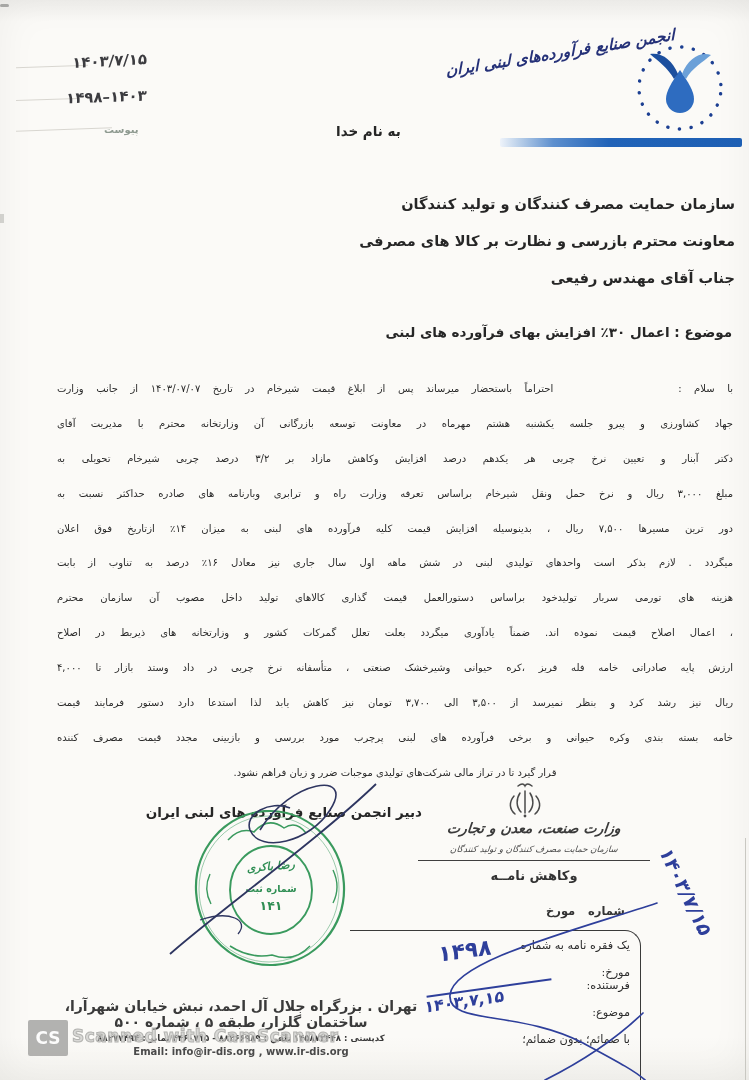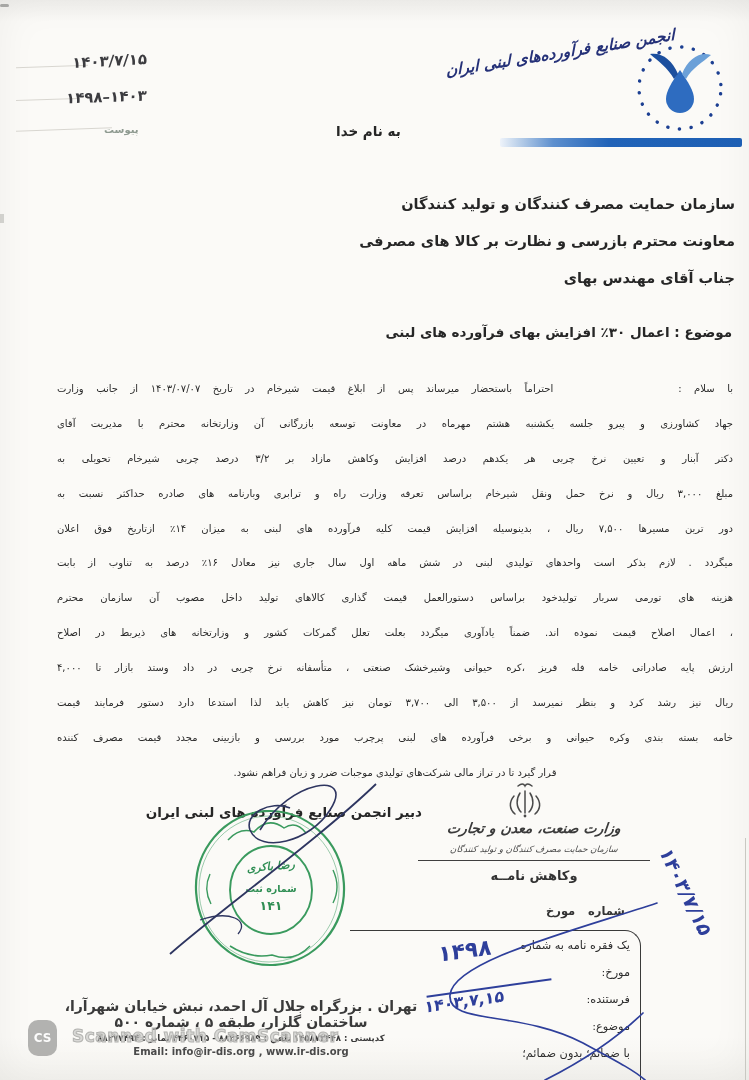--- a/index.html
+++ b/index.html
@@ -44,22 +44,22 @@
     border-top-right-radius:16px;
   }
   .receipt-row{font-size:11.3px;font-weight:400;color:#2d2d2d;text-align:right;padding-right:10px;}
   
   .footer{text-align:center;color:#3a3a3a;}
   .footer .f1{font-size:14px;font-weight:600;}
   .footer .f2{font-size:8.6px;font-weight:600;margin-top:3px;}
   .footer .f3{font-size:10px;font-weight:600;margin-top:3px;color:#4a4a4a;}
   
   .cs-badge{
-    width:29px;height:36px;border-radius:10px;background:#a6a6a4;opacity:.85;
-    color:#fdfdfd;font-weight:700;font-size:12px;display:flex;align-items:center;justify-content:center;
+    width:40px;height:36px;border-radius:2px;background:#a6a6a4;opacity:.85;
+    color:#fdfdfd;font-weight:700;font-size:17px;display:flex;align-items:center;justify-content:center;
   }
   .cs-text{
     font-size:17px;font-weight:700;color:rgba(190,190,188,0.55);
     -webkit-text-stroke:1px #b3b3b0;letter-spacing:.5px;white-space:nowrap;
   }
   .hw-blue{color:#2e3f9b;font-weight:600;}
 </style>
 </head>
 <body>
 
@@ -86,21 +86,21 @@
       <path d="M238,44 C232,30 222,22 210,24 C218,31 228,38 234,49 Z" fill="#1c4f9e"></path>
       <path d="M242,44 C248,28 261,21 271,25 C263,32 252,38 246,49 Z" fill="#6ba0d8"></path>
     </g>
   </svg>
   <div class="abs calligraphy rtl" style="left:446px;top:62px;">انجمن صنایع فرآورده‌های لبنی ایران</div>
   <div class="abs blue-bar" style="left:500px;top:138px;width:242px;"></div>
 
   <div class="abs rtl" style="left:350px;top:186px;width:385px;">
     <div class="typed recipient-line">سازمان حمایت مصرف کنندگان و تولید کنندگان</div>
     <div class="typed recipient-line">معاونت محترم بازرسی و نظارت بر کالا های مصرفی</div>
-    <div class="typed recipient-line">جناب آقای مهندس بهای</div>
+    <div class="typed recipient-line">جناب آقای مهندس رفیعی</div>
   </div>
 
   <div class="abs typed rtl" style="left:328px;top:324px;width:404px;text-align:right;font-size:13.5px;">موضوع : اعمال ۳۰٪ افزایش بهای فرآورده های لبنی</div>
 
   <div class="abs rtl body-wrap">
     <div class="body-line">با سلام :&nbsp;&nbsp;&nbsp;&nbsp;&nbsp;&nbsp;&nbsp;&nbsp;&nbsp; احتراماً باستحضار میرساند پس از ابلاغ قیمت شیرخام در تاریخ ۱۴۰۳/۰۷/۰۷ از جانب وزارت</div>
     <div class="body-line">جهاد کشاورزی و پیرو جلسه یکشنبه هشتم مهرماه در معاونت توسعه بازرگانی آن وزارتخانه محترم با مدیریت آقای</div>
     <div class="body-line">دکتر آبنار و تعیین نرخ چربی هر یکدهم درصد افزایش وکاهش مازاد بر ۳/۲ درصد چربی شیرخام تحویلی به</div>
     <div class="body-line">مبلغ ۳,۰۰۰ ریال و نرخ حمل ونقل شیرخام براساس تعرفه وزارت راه و ترابری وبارنامه های صادره حداکثر نسبت به</div>
     <div class="body-line">دور ترین مسیرها ۷,۵۰۰ ریال ، بدینوسیله افزایش قیمت کلیه فرآورده های لبنی به میزان ۱۴٪ ازتاریخ فوق اعلان</div>
@@ -149,21 +149,21 @@
     </svg>
     <div class="abs ministry rtl" style="left:0;top:40px;width:228px;">وزارت صنعت، معدن و تجارت</div>
     <div class="abs org-small rtl" style="left:0;top:64px;width:228px;">سازمان حمایت مصرف کنندگان و تولید کنندگان</div>
     <div class="abs receipt-rule" style="left:-2px;top:80px;width:232px;"></div>
     <div class="abs receipt-title rtl" style="left:0;top:88px;width:228px;">وکاهش نامــه</div>
     <div class="abs receipt-col rtl" style="left:168px;top:124px;">شماره</div>
     <div class="abs receipt-col rtl" style="left:126px;top:124px;">مورخ</div>
     <div class="abs receipt-box" style="left:-70px;top:150px;width:290px;height:150px;">
       <div class="receipt-row rtl" style="margin-top:8px;">یک فقره نامه به شماره</div>
       <div class="receipt-row rtl" style="margin-top:14px;">مورخ:</div>
-      <div class="receipt-row rtl" style="margin-top:14px;">فرستنده:</div>
+      <div class="receipt-row rtl" style="">فرستنده:</div>
       <div class="receipt-row rtl" style="margin-top:14px;">موضوع:</div>
       <div class="receipt-row rtl" style="margin-top:14px;">با ضمائم؛ بدون ضمائم؛</div>
     </div>
   </div>
 
   <div class="abs hw-blue rtl" style="left:438px;top:938px;font-size:22px;transform:rotate(-8deg) skewX(-8deg);letter-spacing:6px;">۱۴۹۸</div>
   <div class="abs" style="left:426px;top:987px;width:126px;height:2px;background:#2e3f9b;transform:rotate(-8deg);"></div>
   <div class="abs hw-blue rtl" style="left:424px;top:992px;font-size:16px;transform:rotate(-8deg) skewX(-8deg);letter-spacing:3px;">۱۴۰۳,۷,۱۵</div>
 
   <svg class="abs" style="left:425px;top:895px;" width="324" height="185" viewBox="0 0 324 185">

